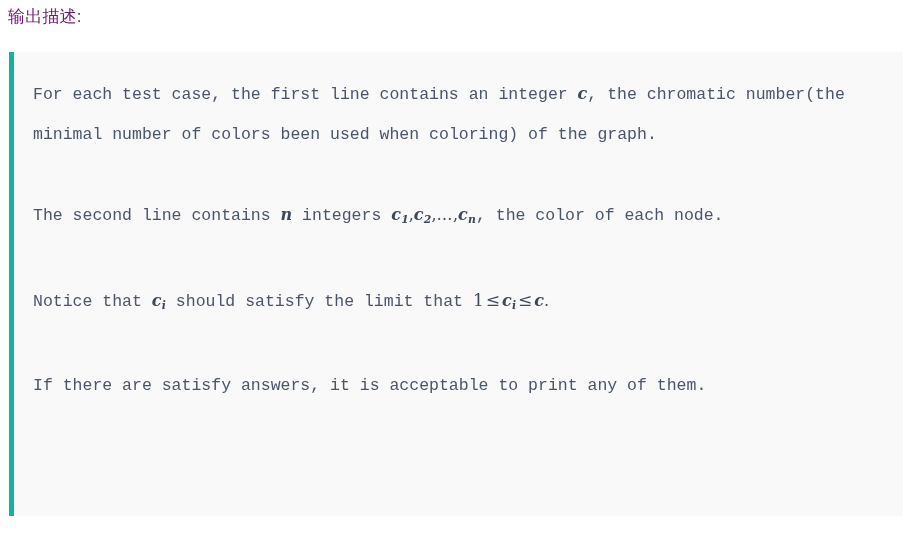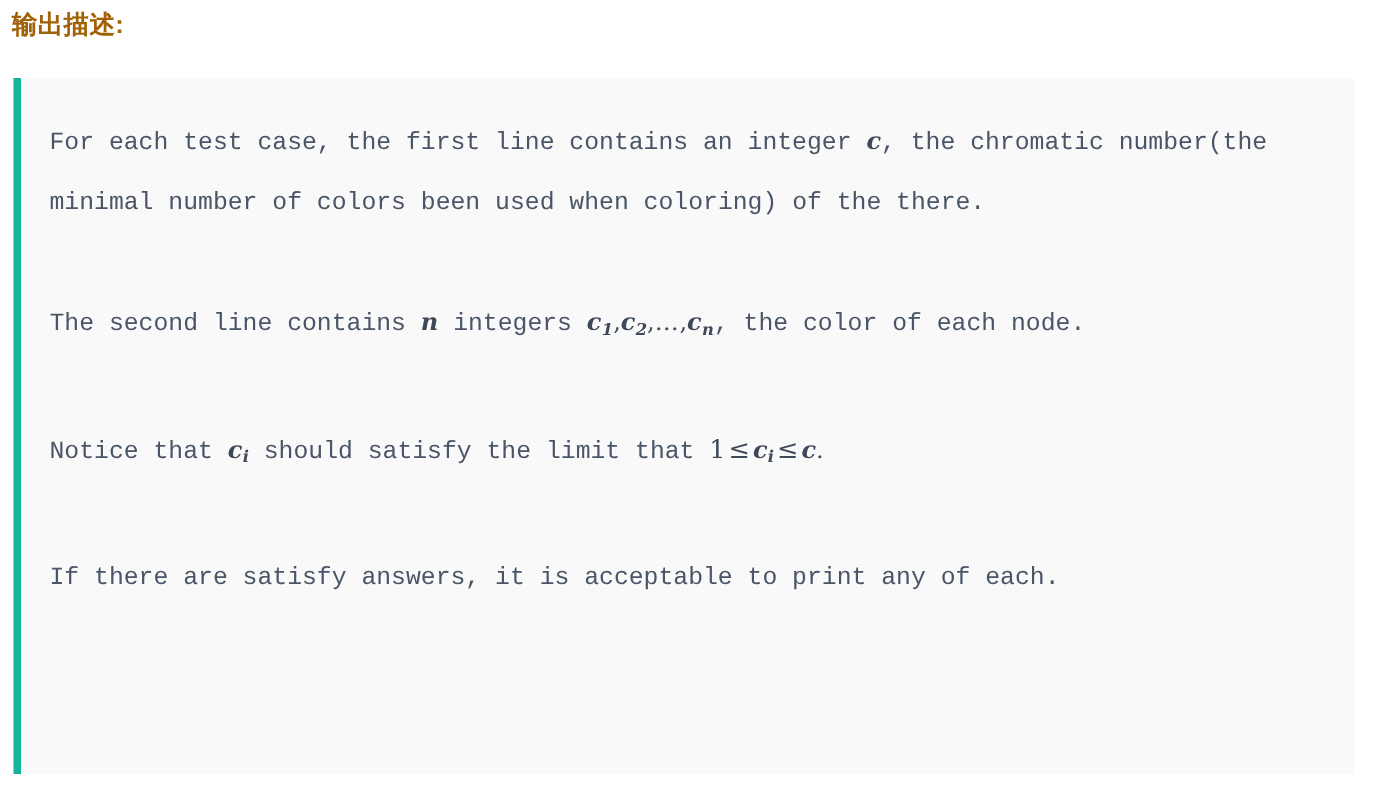--- a/index.html
+++ b/index.html
@@ -23,23 +23,23 @@
     background: #ffffff;
   }
 
   
   .section-heading {
     position: absolute;
     left: 8px;
     top: 5px;
     font-family: "Liberation Sans", "DejaVu Sans", sans-serif;
     font-size: 17px;
-    font-weight: bold;
+    font-weight: normal;
     line-height: 24px;
-    color: #a16207;
+    color: #701a75;
     letter-spacing: 0.2px;
     white-space: nowrap;
   }
 
   
   .desc-panel {
     position: absolute;
     left: 9px;
     top: 52px;
     width: 894px;
@@ -114,30 +114,30 @@
 </head>
 <body>
 
 <div class="page">
 
   <div class="section-heading">输出描述:</div>
 
   <div class="desc-panel">
     <div class="desc-body">
 
-      <div class="para"><span>For each test case, the first line contains an integer </span><span class="math math-block"><span class="var">c</span></span><span>, the chromatic number(the minimal number of colors been used when</span> <span>coloring) of the there.</span></div>
+      <div class="para"><span>For each test case, the first line contains an integer </span><span class="math math-block"><span class="var">c</span></span><span>, the chromatic number(the minimal number of colors been used when</span> <span>coloring) of the graph.</span></div>
 
       <div class="para-gap"></div>
 
       <div class="para"><span>The second line contains </span><span class="math math-block"><span class="var">n</span></span><span> integers </span><span class="math math-block"><span class="var">c</span><span class="sub">1</span><span class="punct">,</span><span class="var">c</span><span class="sub">2</span><span class="punct">,</span><span class="dots">…</span><span class="punct">,</span><span class="var">c</span><span class="sub">n</span></span><span>, the color of each</span> <span>node.</span></div>
 
       <div class="para-gap"></div>
 
       <div class="para"><span>Notice that </span><span class="math math-block"><span class="var">c</span><span class="sub">i</span></span><span> should satisfy the limit that </span><span class="math math-block"><span class="num">1</span><span class="rel">≤</span><span class="var">c</span><span class="sub">i</span><span class="rel">≤</span><span class="var">c</span><span class="punct">.</span></span></div>
 
       <div class="para-gap"></div>
 
-      <div class="para"><span>If there are satisfy answers, it is acceptable to print any of</span> <span>each.</span></div>
+      <div class="para"><span>If there are satisfy answers, it is acceptable to print any of</span> <span>them.</span></div>
 
     </div>
   </div>
 
 </div>
 
 </body></html>

